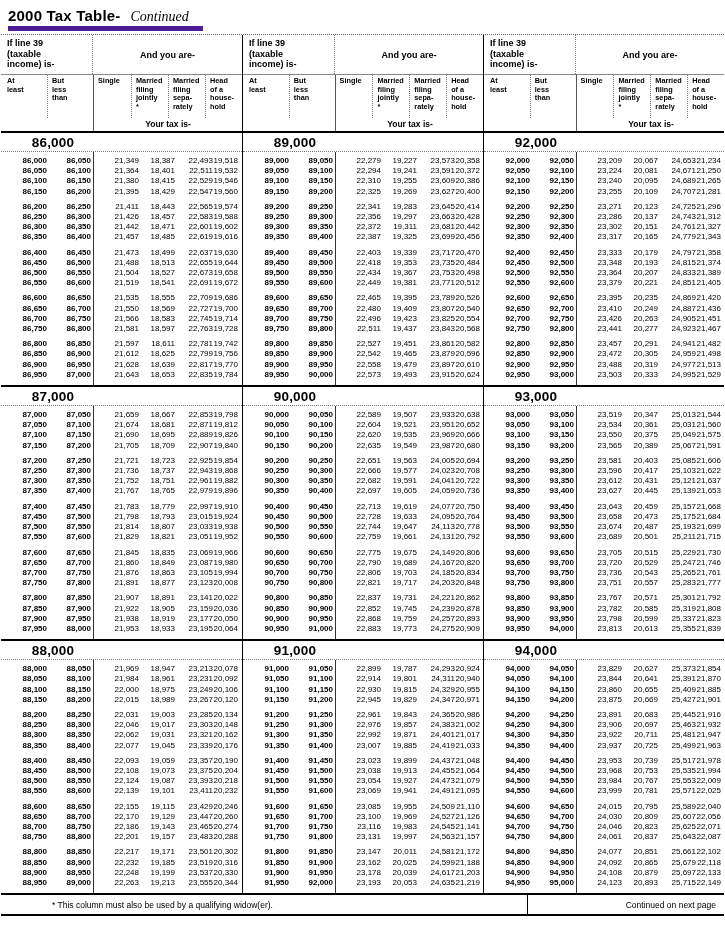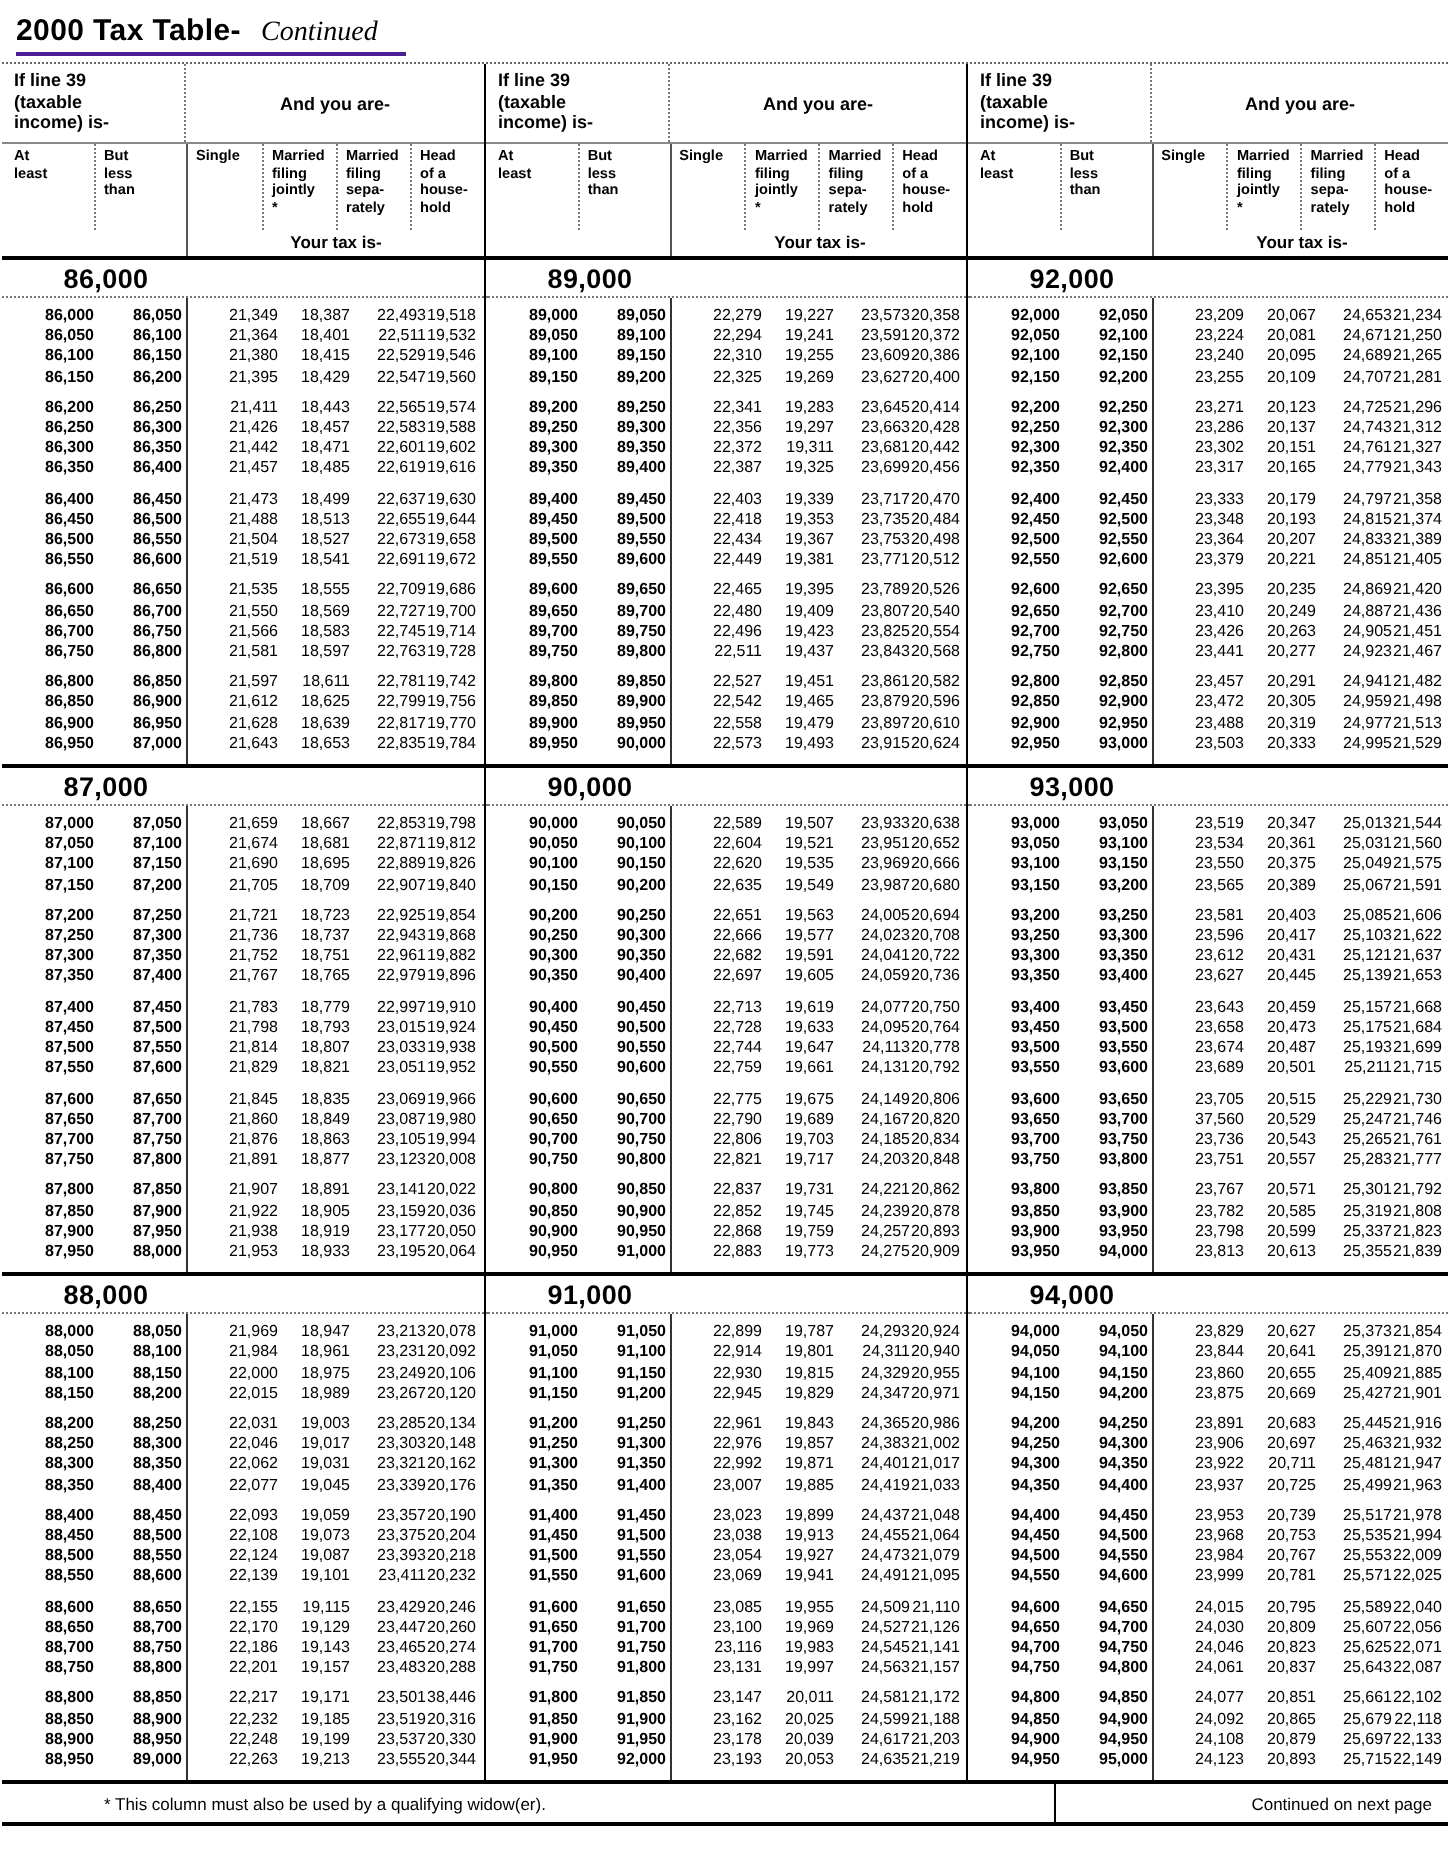--- a/index.html
+++ b/index.html
@@ -3,21 +3,21 @@
 <meta charset="utf-8">
 <style>
   html,body{margin:0;padding:0;}
   body{
     width:725px;height:926px;background:#fff;color:#000;
     font-family:"Liberation Sans",sans-serif;
     -webkit-font-smoothing:antialiased;
     overflow:hidden;
   }
   .page{padding:5px 1px 0 1px;}
-  .title-wrap{margin:2px 0 3px 7px;display:inline-block;border-bottom:2px solid #4c1d95;padding-bottom:1px;padding-right:14px;}
+  .title-wrap{margin:2px 0 3px 7px;display:inline-block;border-bottom:5px solid #4c1d95;padding-bottom:1px;padding-right:14px;}
   .title{font-size:15px;font-weight:bold;letter-spacing:.2px;display:inline;}
   .title-cont{font-size:14px;font-style:italic;font-family:"Liberation Serif",serif;display:inline;margin-left:10px;}
   .tax-table{border-top:1px dotted #666;}
   .blocks{display:flex;}
   .block{width:241px;box-sizing:border-box;}
   .block+.block{border-left:1px solid #000;}
   
   .hdr-row1{display:flex;border-bottom:1px solid #888;height:40px;box-sizing:border-box;justify-content:flex-end;}
   .hdr-income{width:92px;box-sizing:border-box;padding:3px 2px 0 6px;font-weight:bold;font-size:9px;line-height:10.5px;border-right:1px dotted #777;white-space:pre-line;}
   .hdr-youare{flex:1;display:flex;align-items:center;justify-content:center;font-weight:bold;font-size:9px;}
@@ -655,21 +655,21 @@
                   <span class="c c-hoh">20,288</span>
                 </div>
               </div>
               <div class="row-group">
                 <div class="row">
                   <span class="c c-al">88,800</span>
                   <span class="c c-bl">88,850</span>
                   <span class="c c-sg">22,217</span>
                   <span class="c c-mfj">19,171</span>
                   <span class="c c-mfs">23,501</span>
-                  <span class="c c-hoh">38,446</span>
+                  <span class="c c-hoh">20,302</span>
                 </div>
                 <div class="row">
                   <span class="c c-al">88,850</span>
                   <span class="c c-bl">88,900</span>
                   <span class="c c-sg">22,232</span>
                   <span class="c c-mfj">19,185</span>
                   <span class="c c-mfs">23,519</span>
                   <span class="c c-hoh">20,316</span>
                 </div>
                 <div class="row">
@@ -1515,21 +1515,21 @@
                   <span class="c c-al">93,600</span>
                   <span class="c c-bl">93,650</span>
                   <span class="c c-sg">23,705</span>
                   <span class="c c-mfj">20,515</span>
                   <span class="c c-mfs">25,229</span>
                   <span class="c c-hoh">21,730</span>
                 </div>
                 <div class="row">
                   <span class="c c-al">93,650</span>
                   <span class="c c-bl">93,700</span>
-                  <span class="c c-sg">37,560</span>
+                  <span class="c c-sg">23,720</span>
                   <span class="c c-mfj">20,529</span>
                   <span class="c c-mfs">25,247</span>
                   <span class="c c-hoh">21,746</span>
                 </div>
                 <div class="row">
                   <span class="c c-al">93,700</span>
                   <span class="c c-bl">93,750</span>
                   <span class="c c-sg">23,736</span>
                   <span class="c c-mfj">20,543</span>
                   <span class="c c-mfs">25,265</span>

